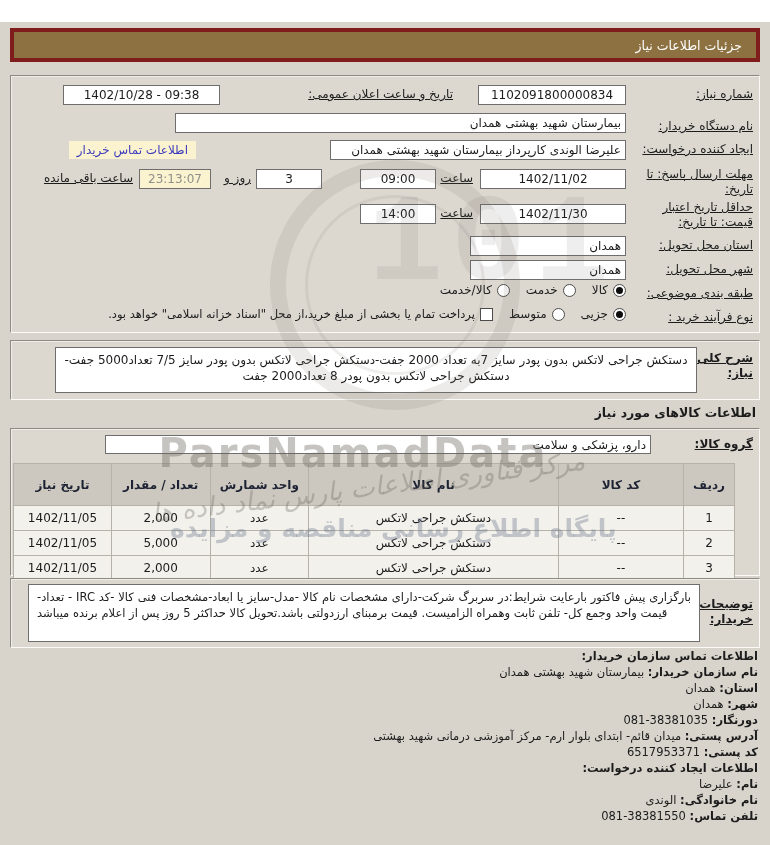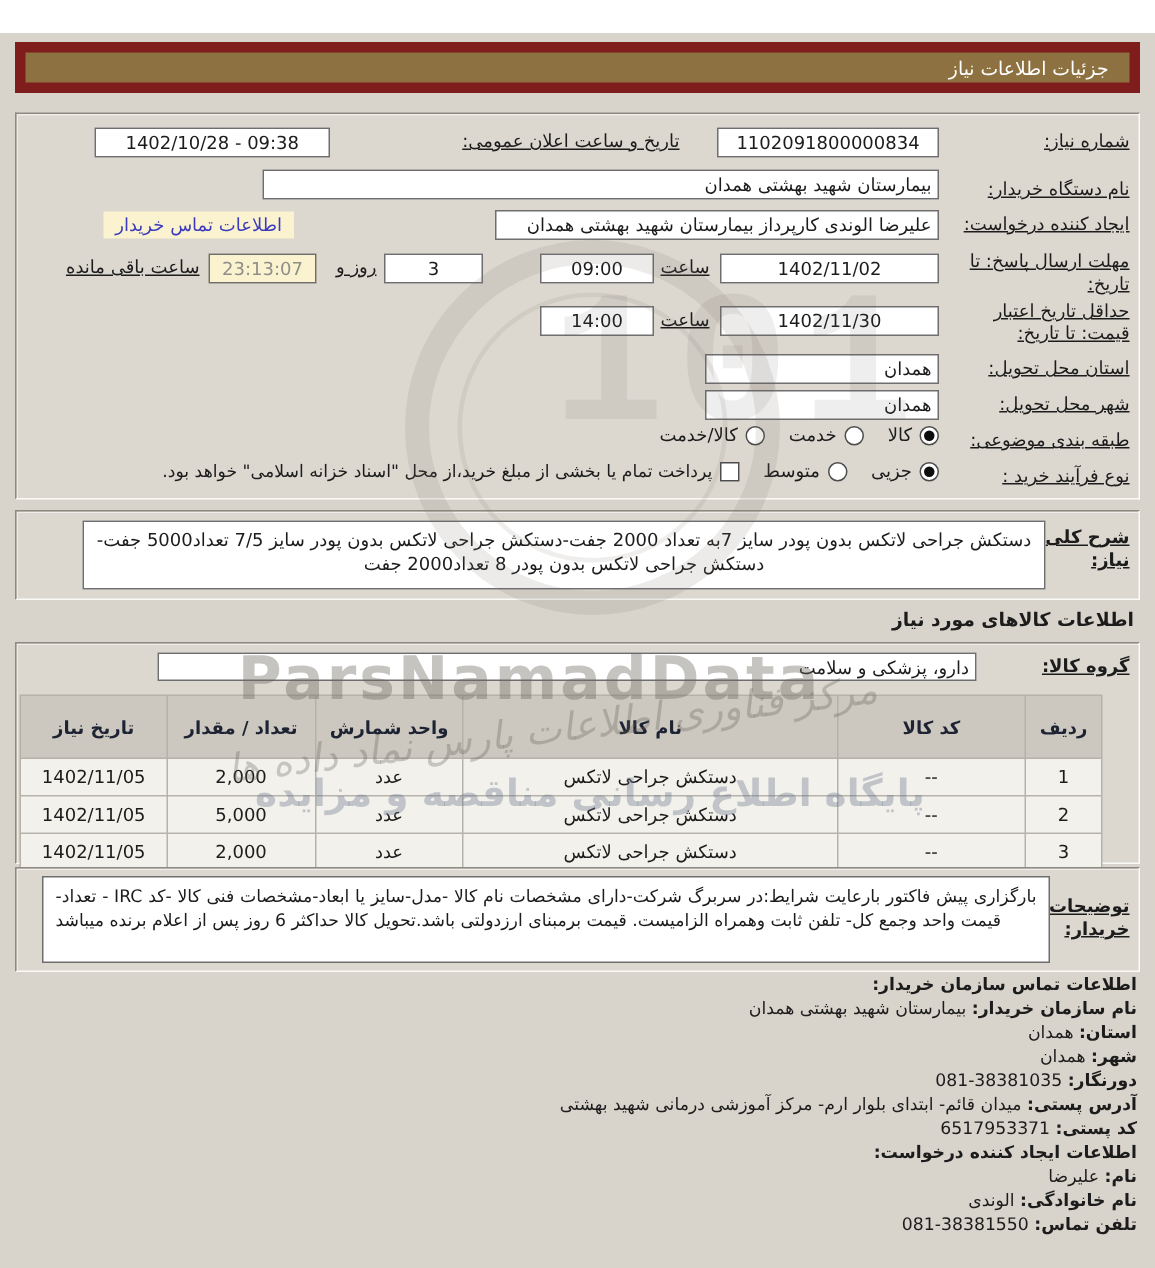--- a/index.html
+++ b/index.html
@@ -8,21 +8,21 @@
     width:770px; height:845px; overflow:hidden;
     background:#d8d4cc;
     font-family:"DejaVu Sans", sans-serif;
     font-size:12px; color:#1c1c1c;
   }
   .page { position:relative; width:770px; height:845px; direction:rtl; }
   .top-strip { position:absolute; top:0; left:0; width:770px; height:22px; background:#ffffff; }
 
   .title-bar {
     position:absolute; top:28px; right:10px; width:750px; height:34px;
-    background:#8d7140; border:7px solid #7f1d1d;
+    background:#8d7140; border:4px solid #7f1d1d;
     color:#ffffff; display:flex; align-items:center;
     padding:0 14px; font-size:12.5px;
   }
 
   .panel {
     position:absolute; right:10px; width:750px;
     background:#dcd8d0;
     border:1px solid; border-color:#8e8a82 #fbfaf7 #fbfaf7 #8e8a82;
     box-shadow:inset 1px 1px 0 rgba(255,255,255,.55);
   }
@@ -234,21 +234,21 @@
           </tr>
         </tbody>
       </table>
     </div>
 
     <div class="panel" id="panel-notes">
       <span class="lbl two bold" style="top:18px; right:6px;">
         <span>توضیحات</span><br>
         <span>خریدار:</span>
       </span>
-      <div class="whitebox" id="notes-box" style="top:5px; right:59px; width:672px; height:58px;">بارگزاری پیش فاکتور بارعایت شرایط:در سربرگ شرکت-دارای مشخصات نام کالا -مدل-سایز یا ابعاد-مشخصات فنی کالا -کد IRC - تعداد-قیمت واحد وجمع کل- تلفن ثابت وهمراه الزامیست. قیمت برمبنای ارزدولتی باشد.تحویل کالا حداکثر 6 روز پس از اعلام برنده میباشد</div>
+      <div class="whitebox" id="notes-box" style="top:5px; right:59px; width:672px; height:58px;">بارگزاری پیش فاکتور بارعایت شرایط:در سربرگ شرکت-دارای مشخصات نام کالا -مدل-سایز یا ابعاد-مشخصات فنی کالا -کد IRC - تعداد-قیمت واحد وجمع کل- تلفن ثابت وهمراه الزامیست. قیمت برمبنای ارزدولتی باشد.تحویل کالا حداکثر 5 روز پس از اعلام برنده میباشد</div>
     </div>
 
     <div class="footer">
       <div class="line flabel">اطلاعات تماس سازمان خریدار:</div>
       <div class="line"><span class="flabel">نام سازمان خریدار:</span> <span>بیمارستان شهید بهشتی همدان</span></div>
       <div class="line"><span class="flabel">استان:</span> <span>همدان</span></div>
       <div class="line"><span class="flabel">شهر:</span> <span>همدان</span></div>
       <div class="line"><span class="flabel">دورنگار:</span> <span>38381035-081</span></div>
       <div class="line"><span class="flabel">آدرس پستی:</span> <span>میدان قائم- ابتدای بلوار ارم- مرکز آموزشی درمانی شهید بهشتی</span></div>
       <div class="line"><span class="flabel">کد پستی:</span> <span>6517953371</span></div>

